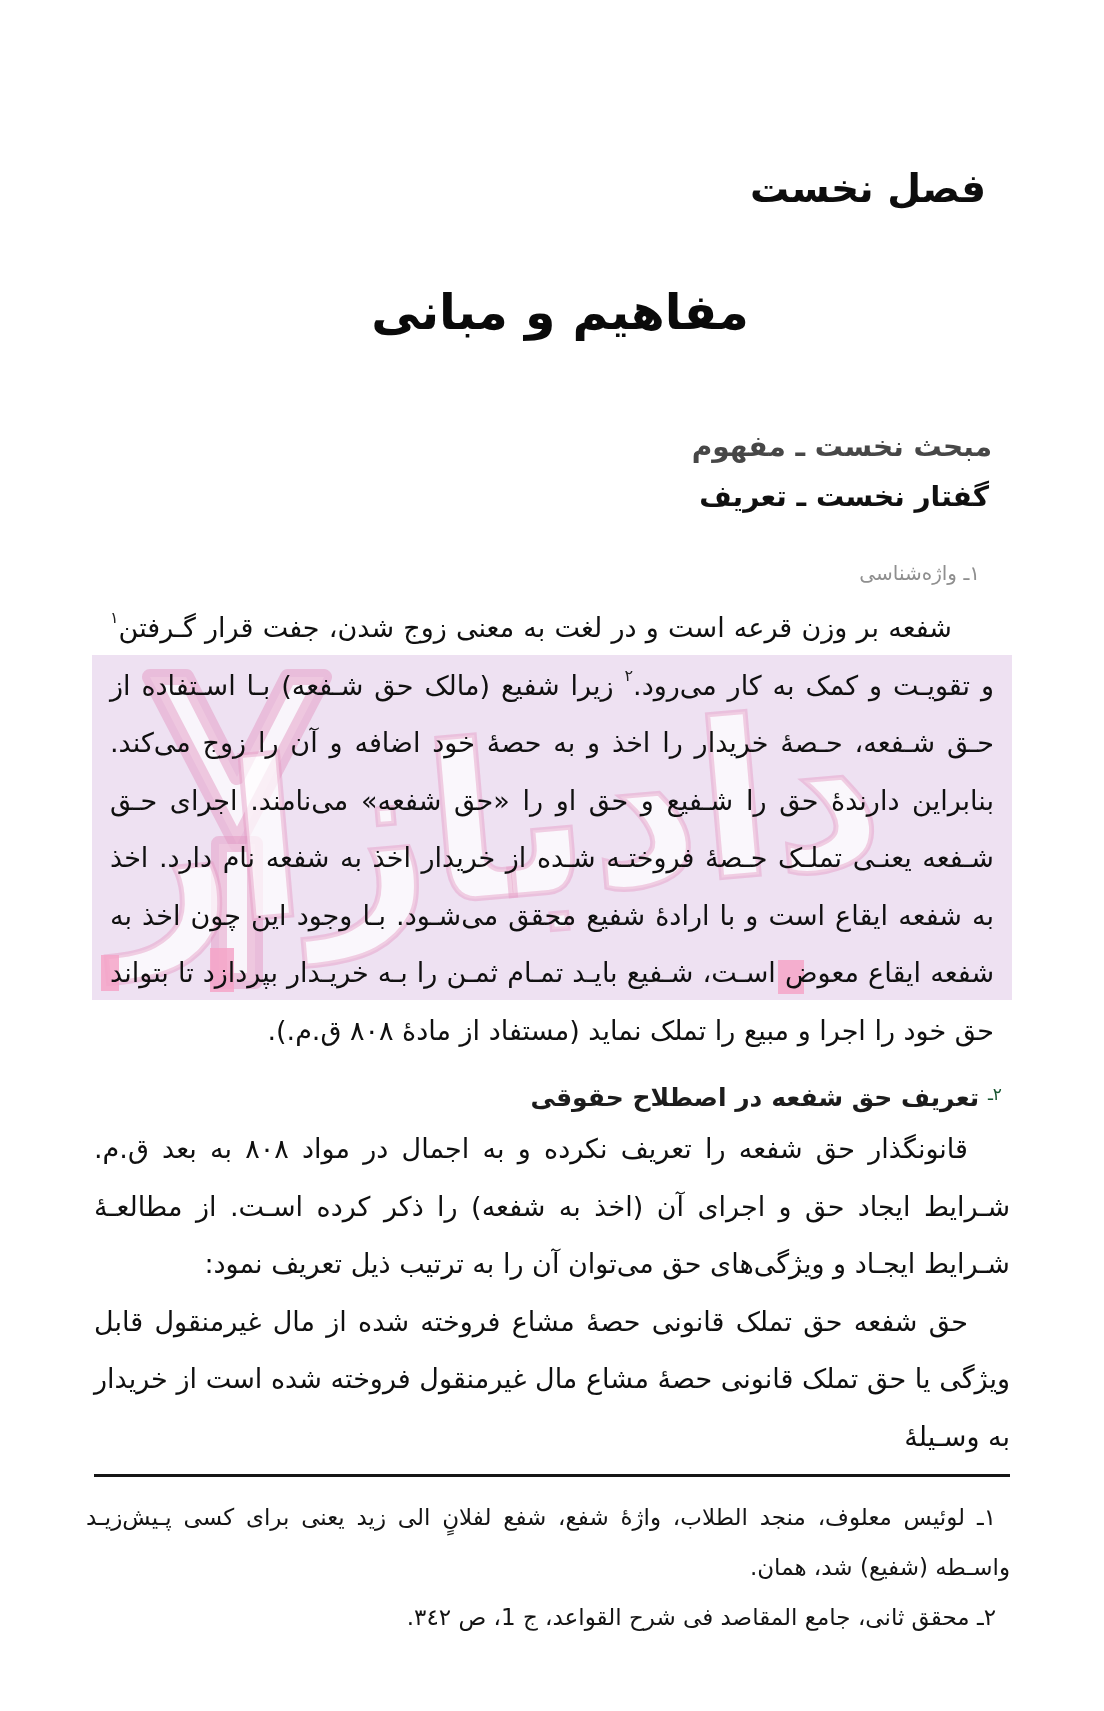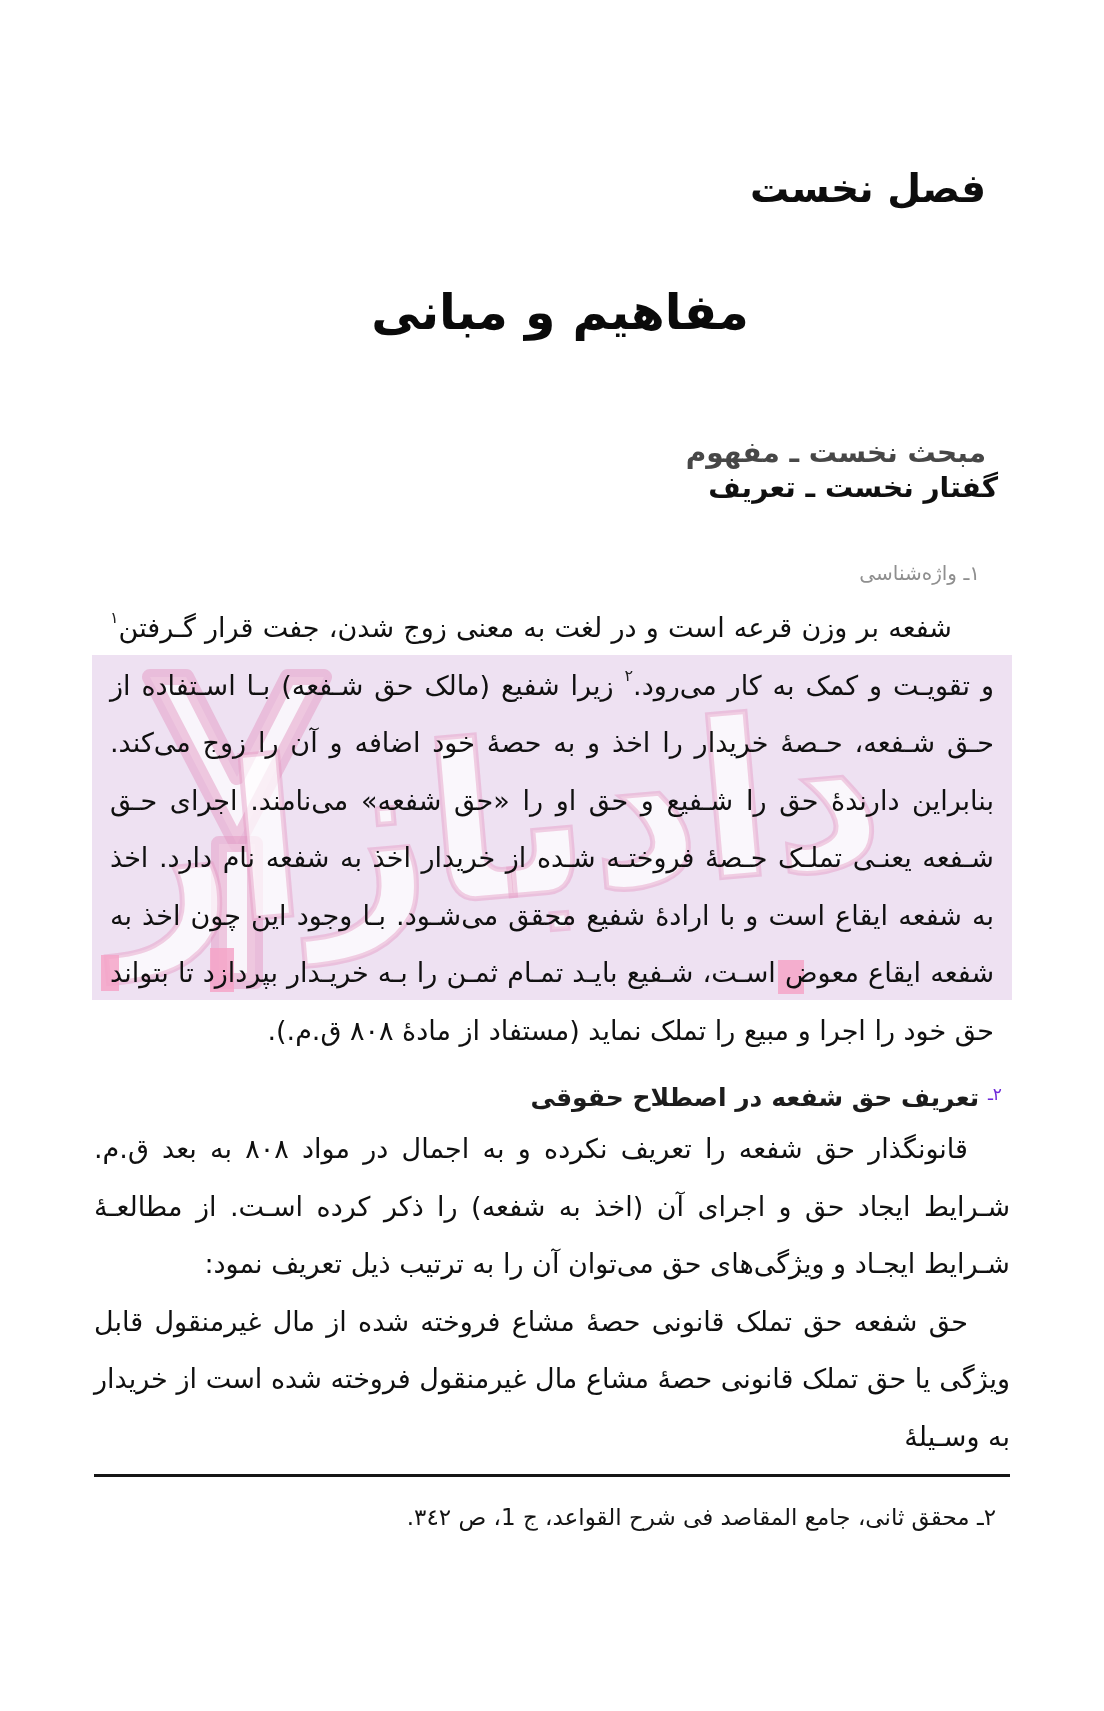--- a/index.html
+++ b/index.html
@@ -40,37 +40,37 @@
     z-index:1;margin:16px;
   }
   .chapter-title{
     position:absolute;top:276px;left:0;width:100%;
     text-align:center;font-size:49px;font-weight:bold;color:#0a0a0a;
     z-index:1;margin:8px;
   }
   .mabhath{
     position:absolute;top:420px;right:102px;
     font-size:28px;font-weight:bold;color:#474747;
-    z-index:1;margin:16px;filter:blur(0.4px);
+    z-index:1;margin:10px;filter:blur(0.4px);
   }
   .goftar{
     position:absolute;top:467px;right:102px;
     font-size:28px;font-weight:bold;color:#101010;
-    z-index:1;margin:4px;
+    z-index:1;margin:13px;
   }
   .sub1{
     position:absolute;top:549px;right:112px;
     font-size:20px;color:#8f8f8f;
     z-index:1;margin:12px;filter:blur(0.3px);
   }
   .sub2-row{
     position:absolute;top:1083px;right:102px;left:95px;
     z-index:1;margin:0;font-size:25px;font-weight:bold;color:#1d1d1d;
   }
-  .sub2-num{font-size:17px;color:#6d28d9;font-weight:normal;vertical-align:6px;}
+  .sub2-num{font-size:17px;color:#14532d;font-weight:normal;vertical-align:6px;}
   
   .body-block{
     position:absolute;right:94px;left:94px;
     z-index:1;
     font-size:27px;line-height:57.5px;
     text-align:justify;color:#101010;
   }
   .para1{top:583px;}
   .flow2{top:1120px;}
   .flow2 p{margin:0;text-indent:42px;}
@@ -120,16 +120,17 @@
 
   <h4 class="sub2-row"><span class="sub2-num">۲ـ</span><span> تعریف حق شفعه در اصطلاح حقوقی</span></h4>
 
   <div class="body-block flow2">
     <p>قانونگذار حق شفعه را تعریف نکرده و به اجمال در مواد ۸۰۸ به بعد ق.م. شـرایط ایجاد حق و اجرای آن (اخذ به شفعه) را ذکر کرده اسـت. از مطالعـهٔ شـرایط ایجـاد و ویژگی‌های حق می‌توان آن را به ترتیب ذیل تعریف نمود:</p>
     <p>حق شفعه حق تملک قانونی حصهٔ مشاع فروخته شده از مال غیرمنقول قابل ویژگی یا حق تملک قانونی حصهٔ مشاع مال غیرمنقول فروخته شده است از خریدار به وسـیلهٔ</p>
   </div>
 
   <div class="fn-rule"></div>
   <div class="fn-block">
+    <p>۱ـ لوئیس معلوف، منجد الطلاب، واژهٔ شفع، شفع لفلانٍ الی زید یعنی برای کسی پـیش‌زیـد واسـطه (شفیع) شد، همان.</p>
     <p>۲ـ محقق ثانی، جامع المقاصد فی شرح القواعد، ج 1، ص ٣٤٢.</p>
   </div>
 
 </div>
 
 </body></html>

